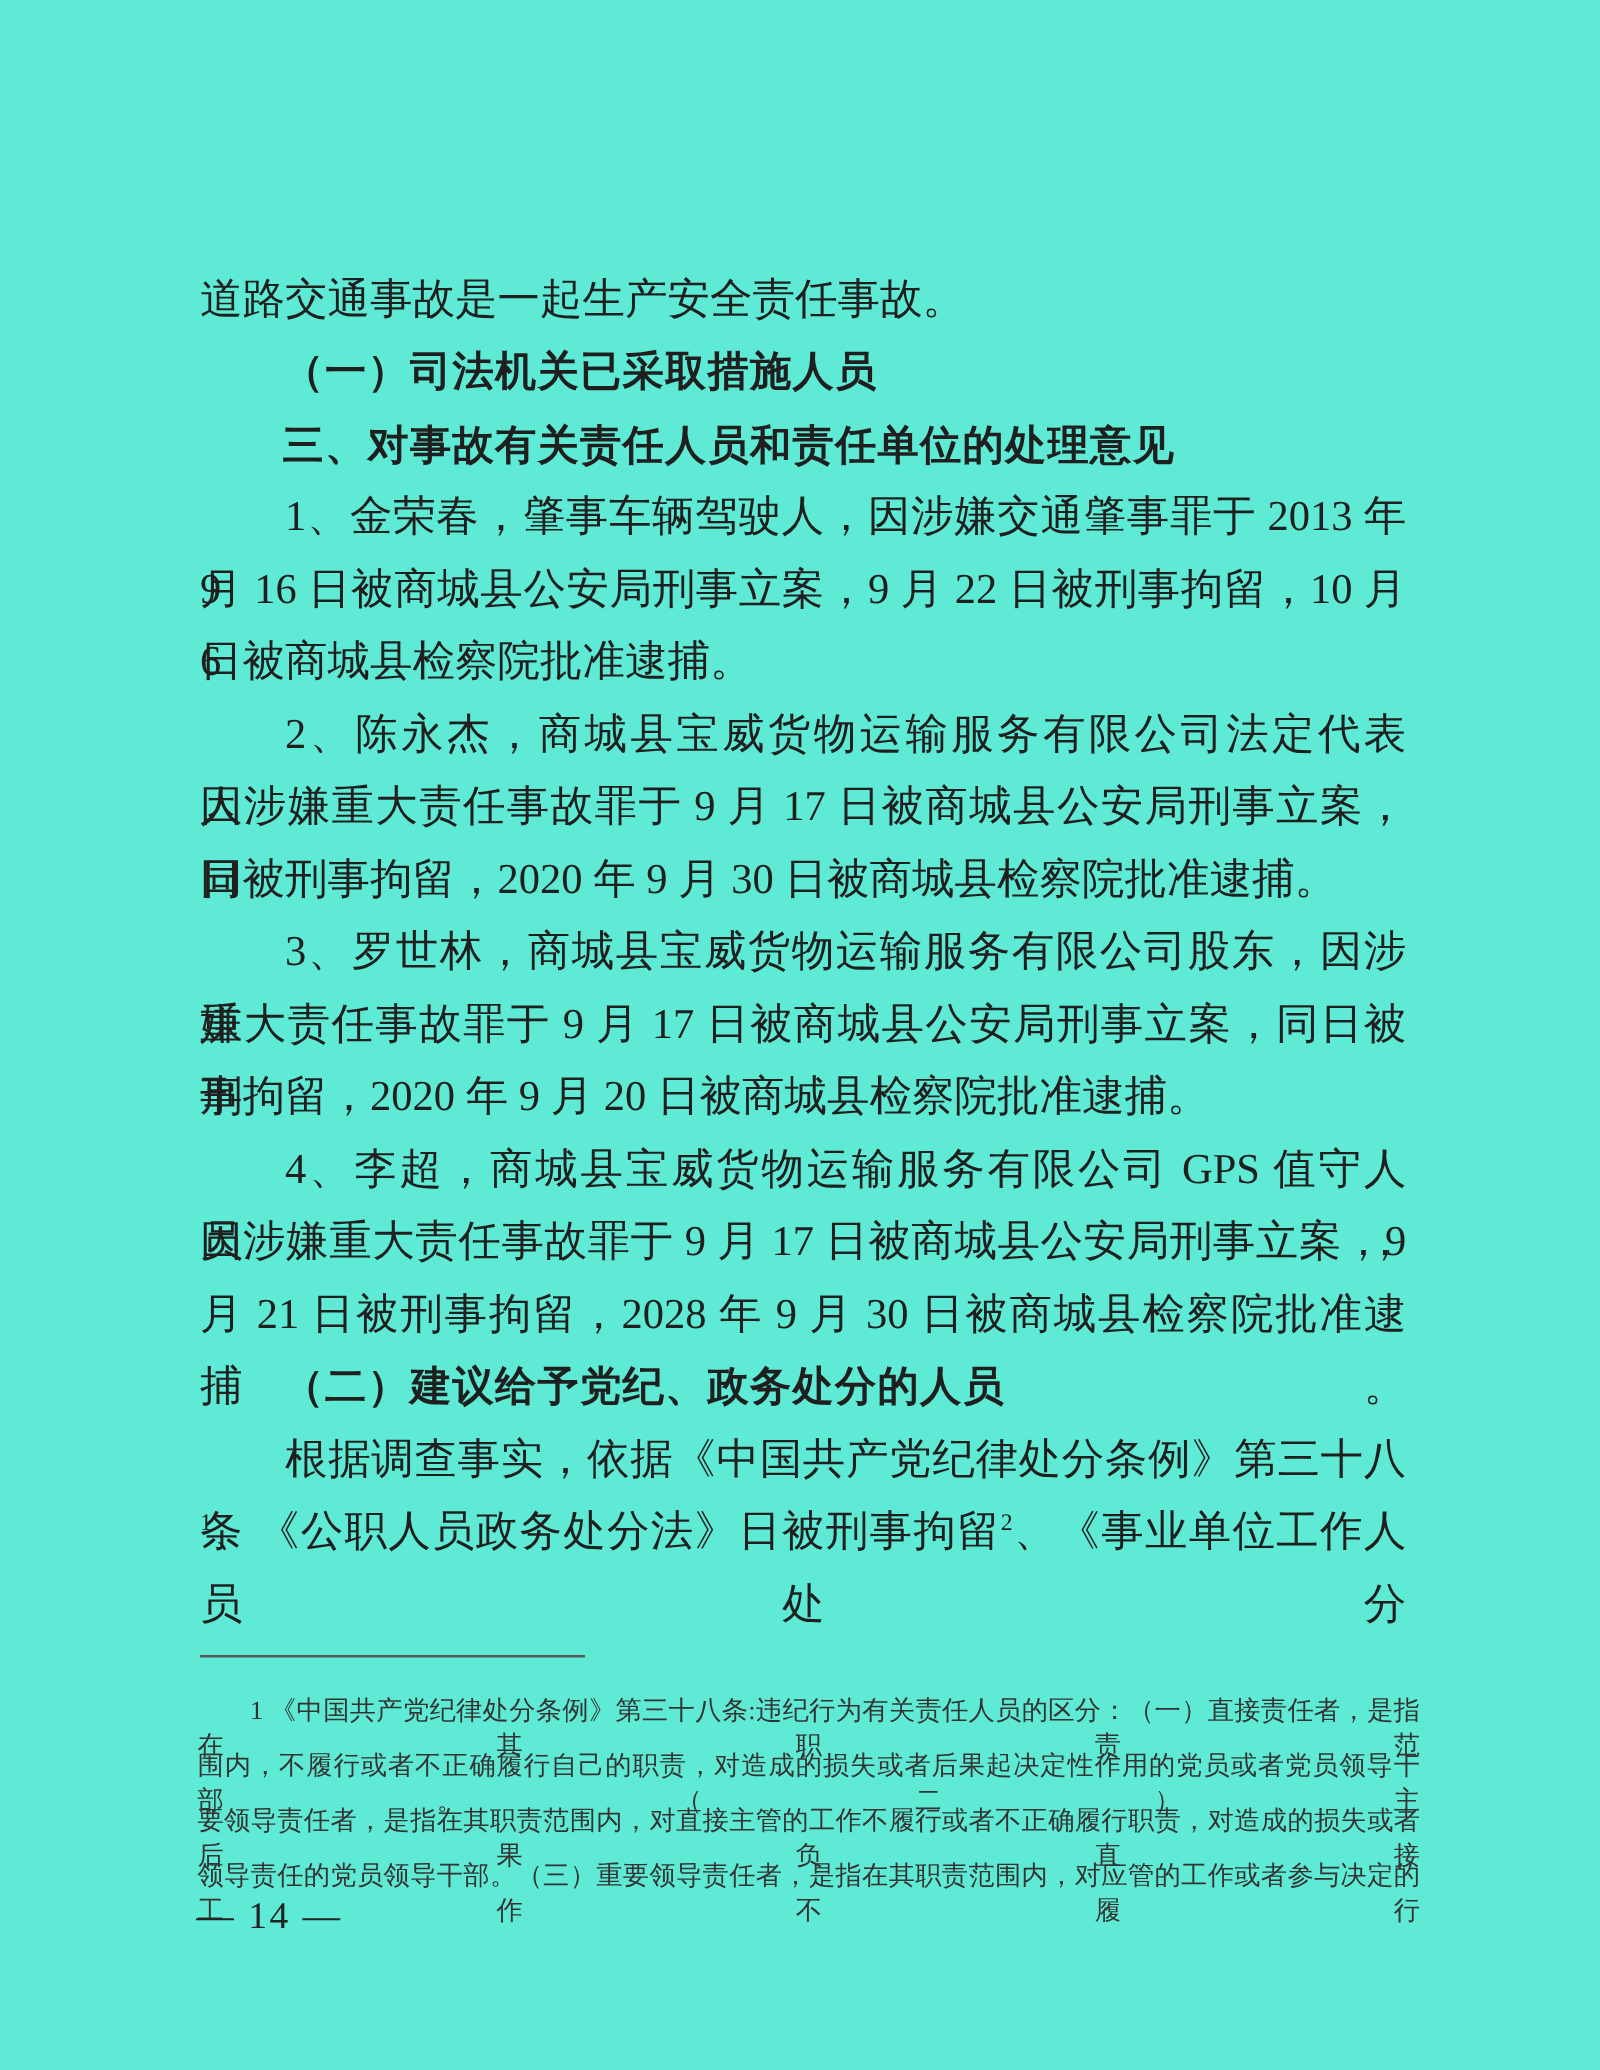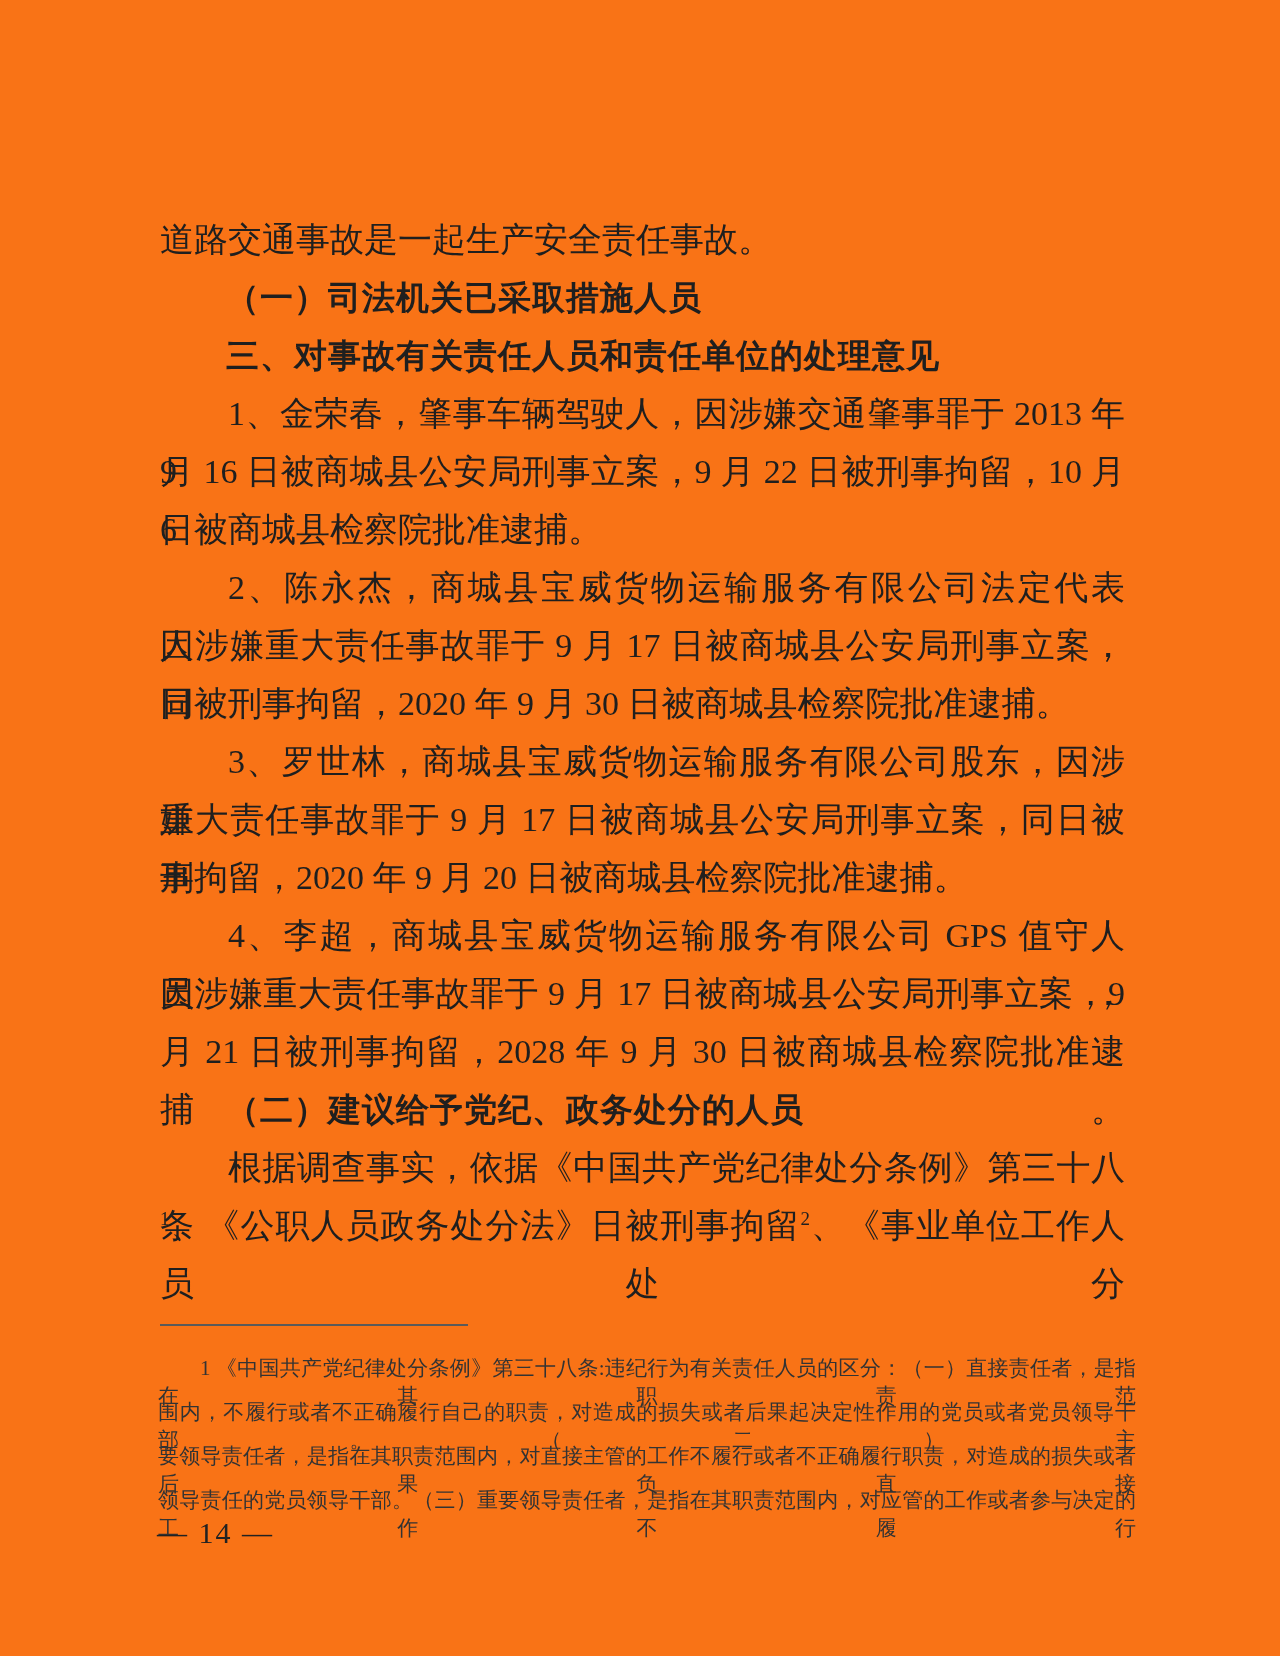--- a/index.html
+++ b/index.html
@@ -11,21 +11,21 @@
     height: 1656px;
     position: relative;
     background: #ffffff;
     font-family: "Liberation Serif", "DejaVu Serif", serif;
     color: #1f1f1f;
     overflow: hidden;
   }
   .page {
     position: absolute;
     inset: 0;
-    background: #f97316;
+    background: #5eead4;
   }
   
   .body-text {
     position: absolute;
     left: 160px;
     top: 211px;
     width: 965px;
   }
   .ln {
     height: 58px;

